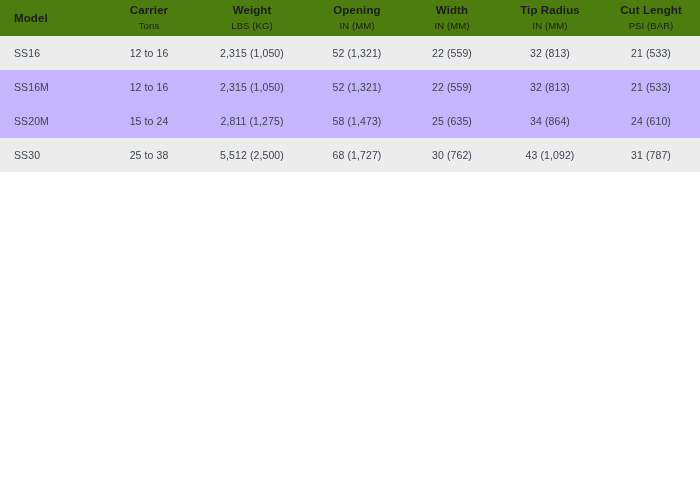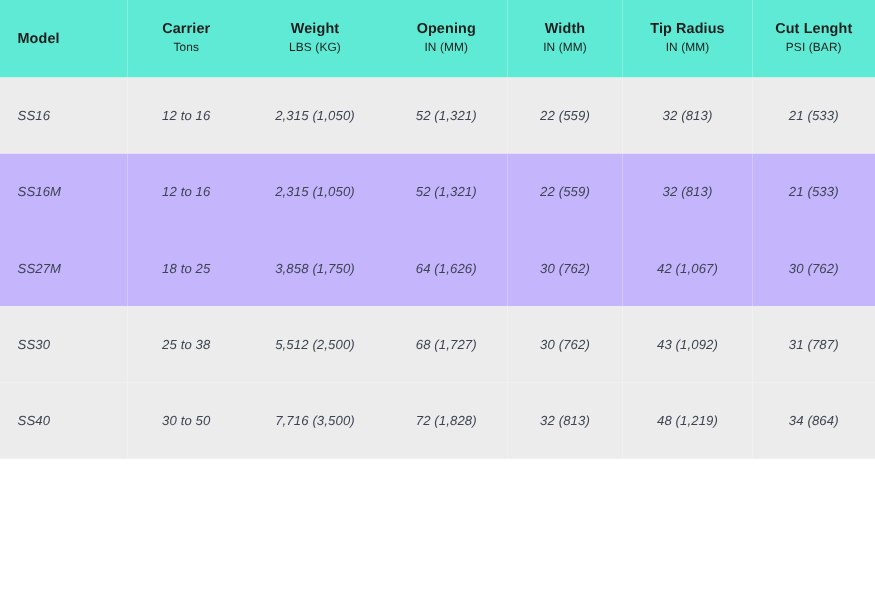--- a/index.html
+++ b/index.html
@@ -14,22 +14,22 @@
     font-family: "Liberation Sans", sans-serif;
     -webkit-font-smoothing: antialiased;
   }
   .spec-table {
     width: 700px;
     border-collapse: collapse;
     table-layout: fixed;
   }
   
   .spec-table thead tr {
-    background: #5eead4;
-    height: 62px;
+    background: #4d7c0f;
+    height: 36px;
   }
   .spec-table thead th {
     padding: 0;
     vertical-align: middle;
     text-align: center;
     font-weight: normal;
     color: #1d1d1d;
   }
   .spec-table thead th.col-model {
     text-align: left;
@@ -48,22 +48,21 @@
     font-weight: normal;
     line-height: 14px;
     margin-top: 1px;
     letter-spacing: 0.1px;
   }
   .col-model .head-title {
     line-height: 15px;
   }
   
   .spec-table tbody tr {
-    height: 61px;
-    font-style: italic;
+    height: 34px;
   }
   .spec-table tbody tr.odd  { background: #ececec; }
   .spec-table tbody tr.even { background: #c4b5fd; }
   .spec-table tbody td {
     padding: 0;
     vertical-align: middle;
     text-align: center;
     font-size: 10.5px;
     color: #3c4450;
     letter-spacing: 0.1px;
@@ -138,40 +137,31 @@
     <tr class="even">
       <td class="col-model">SS16M</td>
       <td>12 to 16</td>
       <td>2,315 (1,050)</td>
       <td>52 (1,321)</td>
       <td>22 (559)</td>
       <td>32 (813)</td>
       <td>21 (533)</td>
     </tr>
     <tr class="even">
-      <td class="col-model">SS27M</td>
-      <td>18 to 25</td>
-      <td>3,858 (1,750)</td>
-      <td>64 (1,626)</td>
-      <td>30 (762)</td>
-      <td>42 (1,067)</td>
-      <td>30 (762)</td>
+      <td class="col-model">SS20M</td>
+      <td>15 to 24</td>
+      <td>2,811 (1,275)</td>
+      <td>58 (1,473)</td>
+      <td>25 (635)</td>
+      <td>34 (864)</td>
+      <td>24 (610)</td>
     </tr>
     <tr class="odd">
       <td class="col-model">SS30</td>
       <td>25 to 38</td>
       <td>5,512 (2,500)</td>
       <td>68 (1,727)</td>
       <td>30 (762)</td>
       <td>43 (1,092)</td>
       <td>31 (787)</td>
     </tr>
-    <tr class="odd">
-      <td class="col-model">SS40</td>
-      <td>30 to 50</td>
-      <td>7,716 (3,500)</td>
-      <td>72 (1,828)</td>
-      <td>32 (813)</td>
-      <td>48 (1,219)</td>
-      <td>34 (864)</td>
-    </tr>
   </tbody>
 </table>
 
 </body></html>

